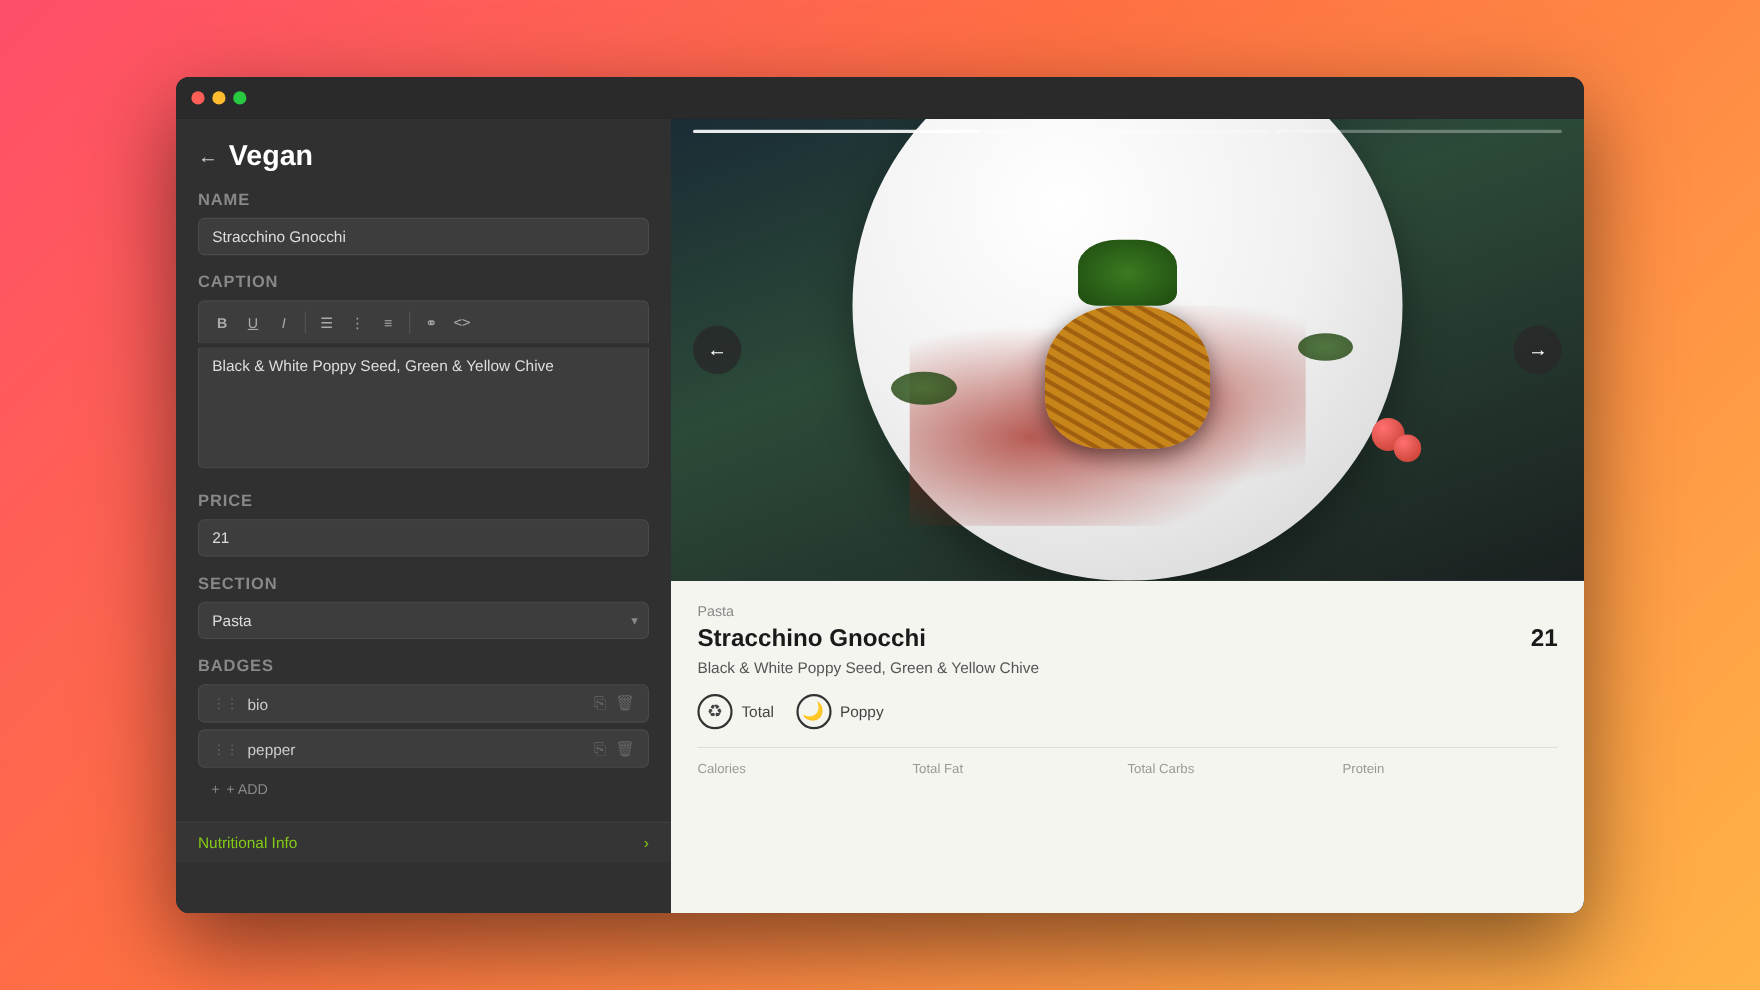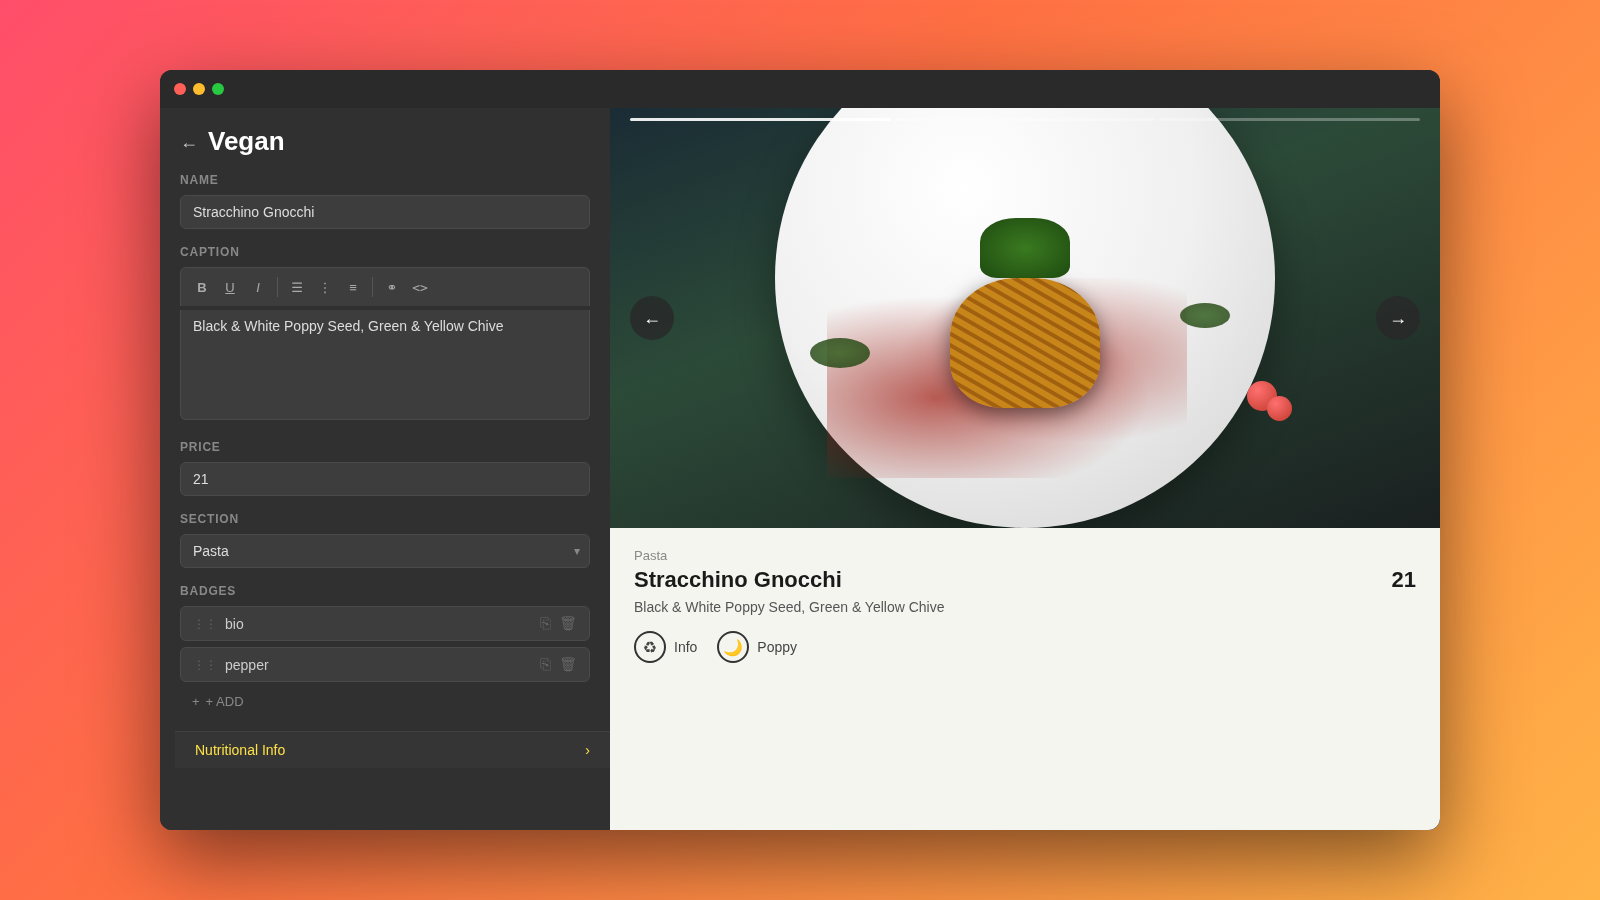--- a/index.html
+++ b/index.html
@@ -86,21 +86,21 @@
       font-size: 26px;
       font-weight: 600;
       color: #ffffff;
     }
 
     .form-section {
       padding: 0 20px 16px;
     }
 
     .field-label {
-      font-size: 12px;
+      font-size: 15px;
       font-weight: 600;
       color: #888;
       letter-spacing: 0.8px;
       text-transform: uppercase;
       margin-bottom: 8px;
     }
 
     .text-input {
       width: 100%;
       background: #3d3d3d;
@@ -251,24 +251,23 @@
       padding: 6px 12px;
     }
 
     .nutritional-row {
       display: flex;
       align-items: center;
       justify-content: space-between;
       padding: 10px 20px;
       background: #353535;
       border-top: 1px solid #404040;
-      color: #fde047;
+      color: #84cc16;
       font-size: 14px;
       cursor: pointer;
-      margin-left: 15px;
     }
 
     
     .right-panel {
       flex: 1;
       background: #1e1e1e;
       position: relative;
       display: flex;
       flex-direction: column;
       overflow: hidden;
@@ -574,25 +573,39 @@
         <div class="item-name-row">
           <span class="item-name-display">Stracchino Gnocchi</span>
           <span class="item-price-display">21</span>
         </div>
 
         <div class="item-caption-display">Black &amp; White Poppy Seed, Green &amp; Yellow Chive</div>
 
         <div class="badges-row">
           <div class="badge-display">
             <div class="badge-icon" style="font-size:16px;">♻</div>
-            <span>Info</span>
+            <span>Total</span>
           </div>
           <div class="badge-display">
             <div class="badge-icon" style="font-size:16px;">🌙</div>
             <span>Poppy</span>
           </div>
         </div>
 
+        <div class="nutrition-row">
+          <div class="nutrition-col">
+            <div class="nutrition-col-label">Calories</div>
+          </div>
+          <div class="nutrition-col">
+            <div class="nutrition-col-label">Total Fat</div>
+          </div>
+          <div class="nutrition-col">
+            <div class="nutrition-col-label">Total Carbs</div>
+          </div>
+          <div class="nutrition-col">
+            <div class="nutrition-col-label">Protein</div>
+          </div>
+        </div>
       </div>
     </div>
 
   </div>
 </div>
 
 </body></html>

